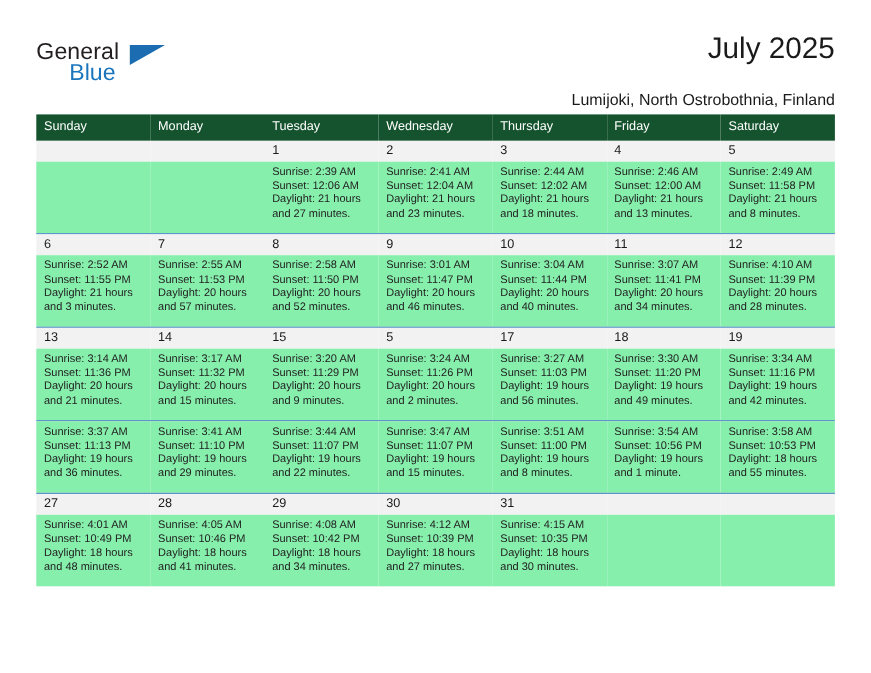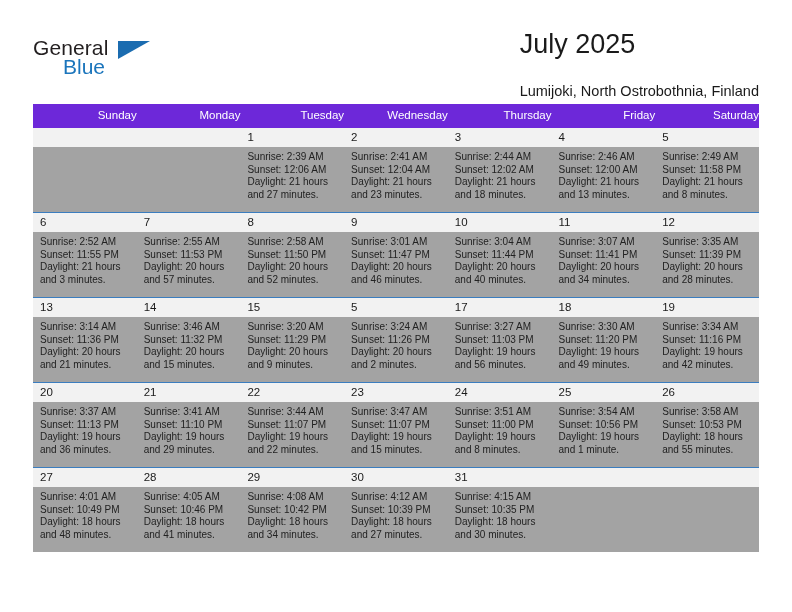--- a/index.html
+++ b/index.html
@@ -60,21 +60,21 @@
     width: 0;
     height: 0;
     border-left: 32px solid #1b6cb0;
     border-bottom: 18px solid transparent;
   }
 
   .title-wrap {
     position: absolute;
     right: 0;
     top: 0;
-    text-align: left;
+    text-align: right;
   }
   .cal-title {
     font-size: 27px;
     color: #1a1a1a;
     line-height: 32px;
     white-space: nowrap;
   }
   .cal-subtitle {
     margin-top: 22px;
     font-size: 14.5px;
@@ -89,39 +89,39 @@
     left: 33px;
     top: 104px;
     width: 726px;
   }
   .cal-table {
     width: 726px;
     border-collapse: collapse;
     table-layout: fixed;
   }
   .cal-table th {
-    background: #6d28d9;
+    background: #14532d;
     color: #ffffff;
     font-size: 11.5px;
     font-weight: normal;
-    text-align: right;
+    text-align: left;
     padding: 5px 0 6px 7px;
     height: 11px;
     line-height: 13px;
   }
   .daterow td {
     background: #f2f2f2;
     font-size: 11.5px;
     color: #1a1a1a;
     padding: 3px 0 3px 7px;
     line-height: 13px;
     vertical-align: top;
   }
   .inforow td {
-    background: #a3a3a3;
+    background: #86efac;
     font-size: 10px;
     color: #222222;
     padding: 4px 6px 0 7px;
     line-height: 12.6px;
     vertical-align: top;
     height: 61px;
   }
   .inforow td .line {
     white-space: nowrap;
   }
@@ -255,21 +255,21 @@
               <div class="line">Daylight: 20 hours</div>
               <div class="line">and 40 minutes.</div>
             </td>
             <td>
               <div class="line">Sunrise: 3:07 AM</div>
               <div class="line">Sunset: 11:41 PM</div>
               <div class="line">Daylight: 20 hours</div>
               <div class="line">and 34 minutes.</div>
             </td>
             <td>
-              <div class="line">Sunrise: 3:35 AM</div>
+              <div class="line">Sunrise: 4:10 AM</div>
               <div class="line">Sunset: 11:39 PM</div>
               <div class="line">Daylight: 20 hours</div>
               <div class="line">and 28 minutes.</div>
             </td>
           </tr>
           <tr class="sep">
             <td colspan="7"></td>
           </tr>
           <tr class="daterow">
             <td>13</td>
@@ -281,21 +281,21 @@
             <td>19</td>
           </tr>
           <tr class="inforow">
             <td>
               <div class="line">Sunrise: 3:14 AM</div>
               <div class="line">Sunset: 11:36 PM</div>
               <div class="line">Daylight: 20 hours</div>
               <div class="line">and 21 minutes.</div>
             </td>
             <td>
-              <div class="line">Sunrise: 3:46 AM</div>
+              <div class="line">Sunrise: 3:17 AM</div>
               <div class="line">Sunset: 11:32 PM</div>
               <div class="line">Daylight: 20 hours</div>
               <div class="line">and 15 minutes.</div>
             </td>
             <td>
               <div class="line">Sunrise: 3:20 AM</div>
               <div class="line">Sunset: 11:29 PM</div>
               <div class="line">Daylight: 20 hours</div>
               <div class="line">and 9 minutes.</div>
             </td>
@@ -319,29 +319,20 @@
             </td>
             <td>
               <div class="line">Sunrise: 3:34 AM</div>
               <div class="line">Sunset: 11:16 PM</div>
               <div class="line">Daylight: 19 hours</div>
               <div class="line">and 42 minutes.</div>
             </td>
           </tr>
           <tr class="sep">
             <td colspan="7"></td>
-          </tr>
-          <tr class="daterow">
-            <td>20</td>
-            <td>21</td>
-            <td>22</td>
-            <td>23</td>
-            <td>24</td>
-            <td>25</td>
-            <td>26</td>
           </tr>
           <tr class="inforow">
             <td>
               <div class="line">Sunrise: 3:37 AM</div>
               <div class="line">Sunset: 11:13 PM</div>
               <div class="line">Daylight: 19 hours</div>
               <div class="line">and 36 minutes.</div>
             </td>
             <td>
               <div class="line">Sunrise: 3:41 AM</div>

